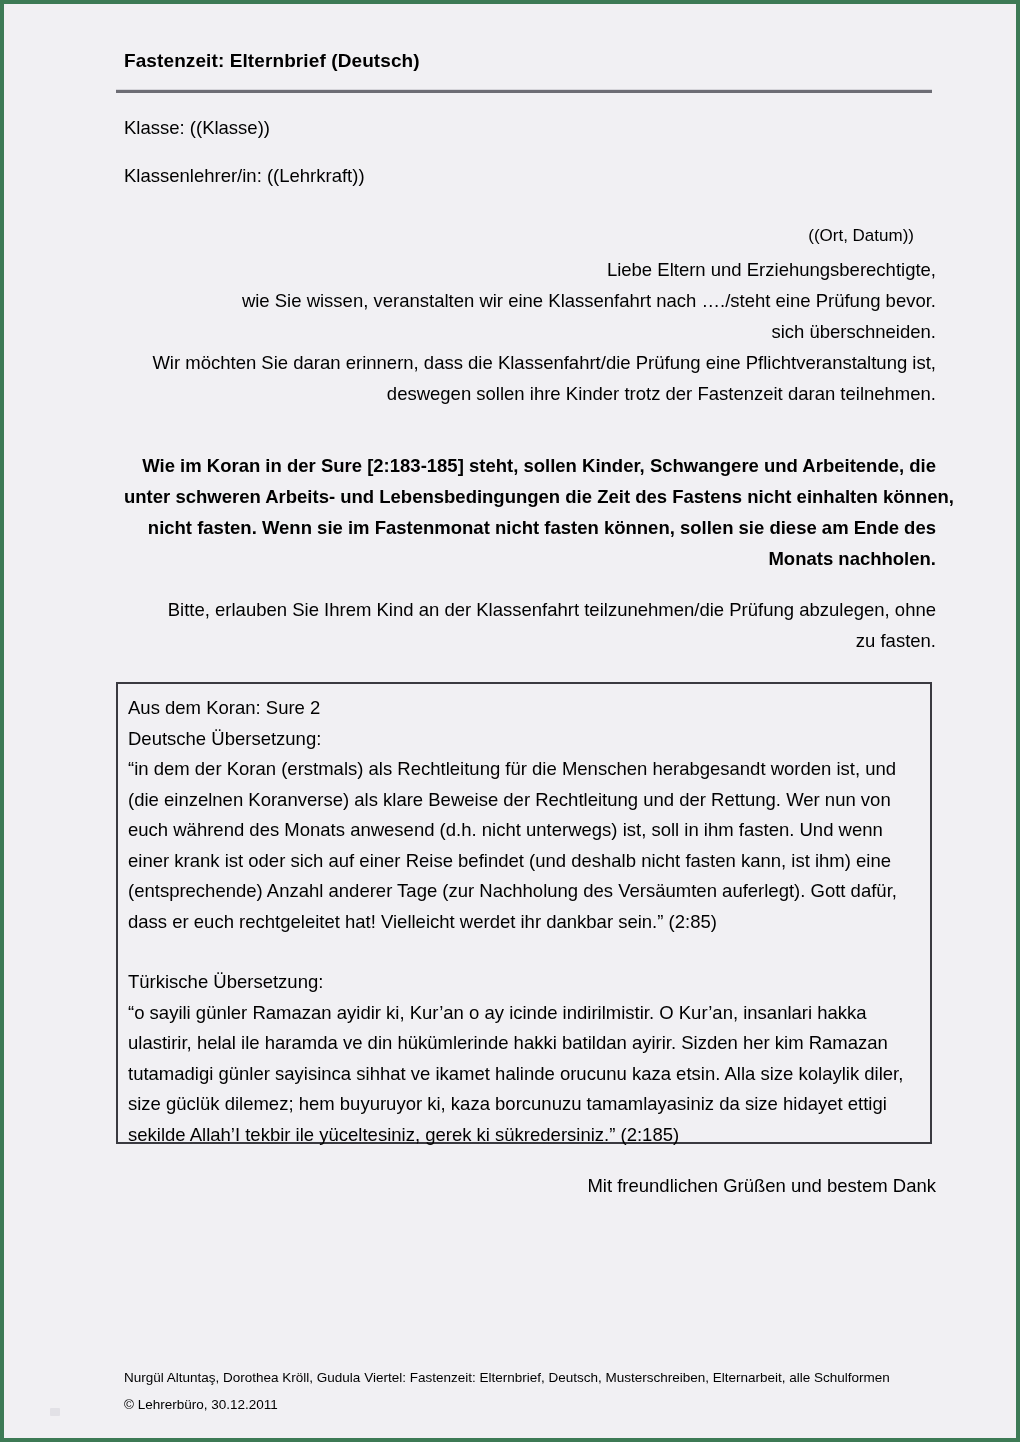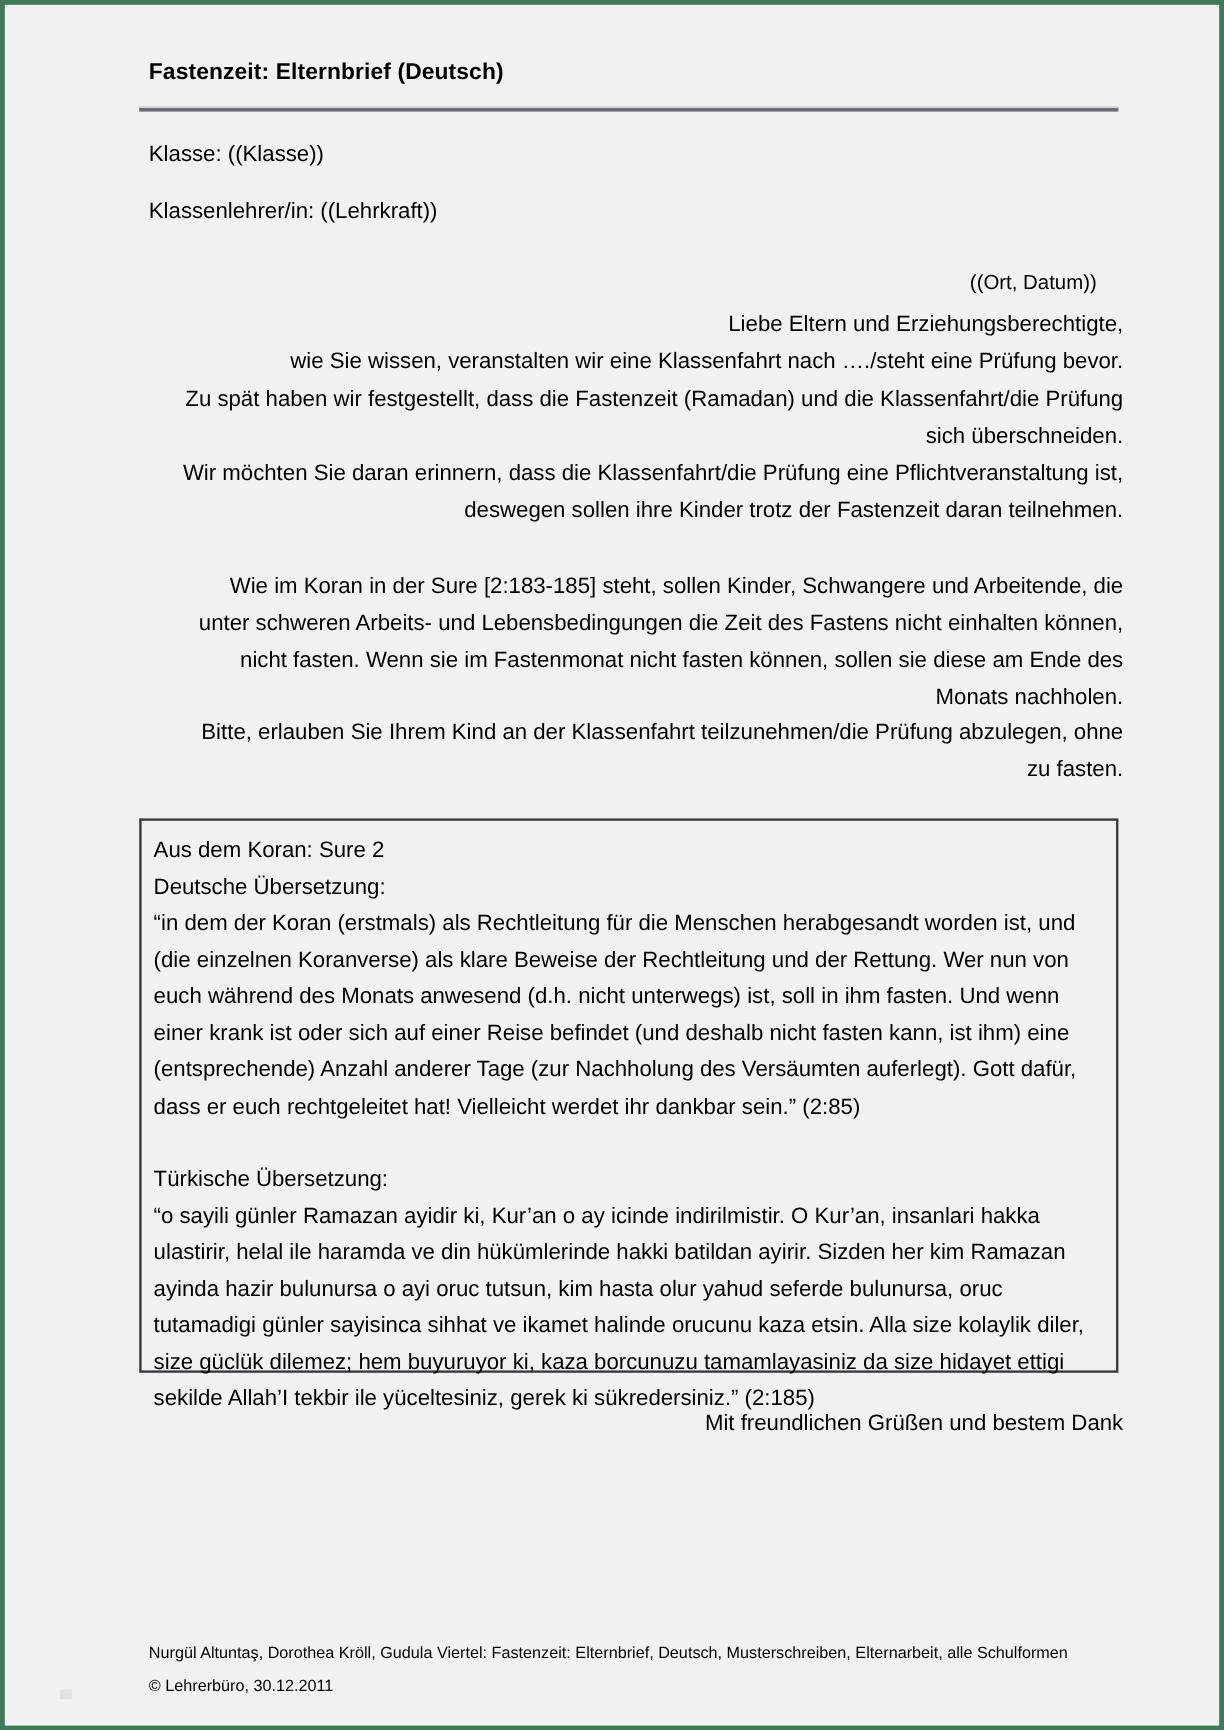--- a/index.html
+++ b/index.html
@@ -74,21 +74,21 @@
   .para {
     position: absolute;
     left: 8px;
     width: 812px;
     font-size: 18.5px;
     line-height: 31px;
     text-align: right;
   }
   .p-salutation { top: 250px; }
   .p-block1     { top: 281px; }
-  .p-block2     { top: 468px; }
+  .p-block2     { top: 446px; font-weight: bold; }
   .p-block3     { top: 590px; }
   .p-closing    { top: 1166px; }
 
   .para .ln { display: block; white-space: nowrap; }
 
   
   .quote-box {
     position: absolute;
     left: 0px;
     top: 678px;
@@ -144,21 +144,20 @@
 
     <div class="meta-line meta-klasse">Klasse: ((Klasse))</div>
     <div class="meta-line meta-lehrer">Klassenlehrer/in: ((Lehrkraft))</div>
 
     <div class="ort-datum">((Ort, Datum))</div>
 
     <div class="para p-salutation">Liebe Eltern und Erziehungsberechtigte,</div>
 
     <div class="para p-block1">
       <span class="ln">wie Sie wissen, veranstalten wir eine Klassenfahrt nach …./steht eine Prüfung bevor.</span>
-      <span class="ln">Zu spät haben wir festgestellt, dass die Fastenzeit (Ramadan) und die Klassenfahrt/die Prüfung</span>
       <span class="ln">sich überschneiden.</span>
       <span class="ln">Wir möchten Sie daran erinnern, dass die Klassenfahrt/die Prüfung eine Pflichtveranstaltung ist,</span>
       <span class="ln">deswegen sollen ihre Kinder trotz der Fastenzeit daran teilnehmen.</span>
     </div>
 
     <div class="para p-block2">
       <span class="ln">Wie im Koran in der Sure [2:183-185] steht, sollen Kinder, Schwangere und Arbeitende, die</span>
       <span class="ln">unter schweren Arbeits- und Lebensbedingungen die Zeit des Fastens nicht einhalten können,</span>
       <span class="ln">nicht fasten. Wenn sie im Fastenmonat nicht fasten können, sollen sie diese am Ende des</span>
       <span class="ln">Monats nachholen.</span>
@@ -176,21 +175,20 @@
         <span class="q-line">“in dem der Koran (erstmals) als Rechtleitung für die Menschen herabgesandt worden ist, und</span>
         <span class="q-line">(die einzelnen Koranverse) als klare Beweise der Rechtleitung und der Rettung. Wer nun von</span>
         <span class="q-line">euch während des Monats anwesend (d.h. nicht unterwegs) ist, soll in ihm fasten. Und wenn</span>
         <span class="q-line">einer krank ist oder sich auf einer Reise befindet (und deshalb nicht fasten kann, ist ihm) eine</span>
         <span class="q-line">(entsprechende) Anzahl anderer Tage (zur Nachholung des Versäumten auferlegt). Gott dafür,</span>
         <span class="q-line">dass er euch rechtgeleitet hat! Vielleicht werdet ihr dankbar sein.” (2:85)</span>
         <span class="q-gap"></span>
         <span class="q-line">Türkische Übersetzung:</span>
         <span class="q-line">“o sayili günler Ramazan ayidir ki, Kur’an o ay icinde indirilmistir. O Kur’an, insanlari hakka</span>
         <span class="q-line">ulastirir, helal ile haramda ve din hükümlerinde hakki batildan ayirir. Sizden her kim Ramazan</span>
-        <span class="q-line">ayinda hazir bulunursa o ayi oruc tutsun, kim hasta olur yahud seferde bulunursa, oruc</span>
         <span class="q-line">tutamadigi günler sayisinca sihhat ve ikamet halinde orucunu kaza etsin. Alla size kolaylik diler,</span>
         <span class="q-line">size güclük dilemez; hem buyuruyor ki, kaza borcunuzu tamamlayasiniz da size hidayet ettigi</span>
         <span class="q-line">sekilde Allah’I tekbir ile yüceltesiniz, gerek ki sükredersiniz.” (2:185)</span>
       </div>
     </div>
 
     <div class="para p-closing">Mit freundlichen Grüßen und bestem Dank</div>
 
     <div class="footer">
       <span class="f-line">Nurgül Altuntaş, Dorothea Kröll, Gudula Viertel: Fastenzeit: Elternbrief, Deutsch, Musterschreiben, Elternarbeit, alle Schulformen</span>

